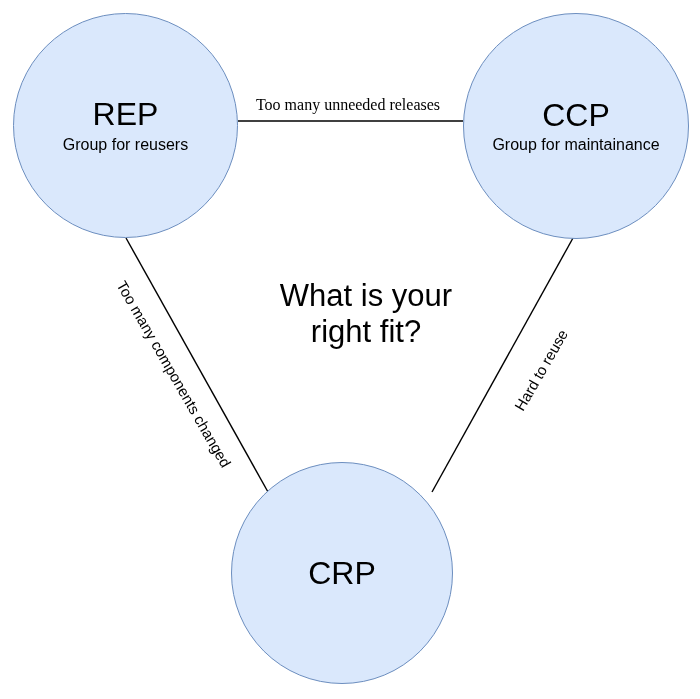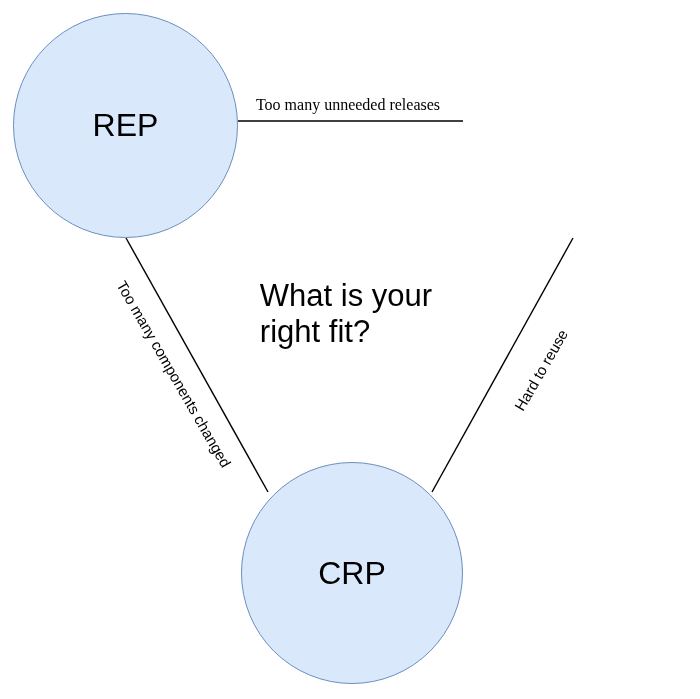--- a/index.html
+++ b/index.html
@@ -35,21 +35,21 @@
     border: 1.5px solid #6c8ebf;
     box-sizing: border-box;
     display: flex;
     flex-direction: column;
     align-items: center;
     justify-content: center;
     text-align: center;
   }
   #node-rep  { left: 13px;  top: 13px;  width: 225px; height: 225px; }
   #node-ccp  { left: 463px; top: 13px;  width: 226px; height: 226px; }
-  #node-crp  { left: 241px; top: 462px; width: 222px; height: 222px; }
+  #node-crp  { left: 231px; top: 462px; width: 222px; height: 222px; }
   .node-title {
     font-size: 32px;
     line-height: 1.15;
   }
   .node-sub {
     font-size: 16px;
     line-height: 1.25;
     max-width: 200px;
     margin-top: 2px;
   }
@@ -71,44 +71,49 @@
     transform: translate(-50%, -50%) rotate(60deg);
   }
   #label-right {
     left: 541px;
     top: 370px;
     font-size: 15px;
     transform: translate(-50%, -50%) rotate(-60deg);
   }
   #center-question {
     position: absolute;
-    left: 346px;
+    left: 366px;
     top: 314px;
     transform: translate(-50%, -50%);
     font-size: 31px;
     line-height: 1.15;
-    text-align: left;
+    text-align: center;
     white-space: pre-line;
   }
 </style>
 </head>
 <body>
 
 <div id="canvas">
 
   <svg id="edges-svg" viewBox="0 0 700 699" xmlns="http://www.w3.org/2000/svg">
     <line x1="238" y1="121" x2="463" y2="121"></line>
     <line x1="126" y1="238" x2="268" y2="492"></line>
     <line x1="573" y1="238" x2="432" y2="492"></line>
   </svg>
 
   <div class="node" id="node-rep">
     <div class="node-title">REP</div>
+    <div class="node-sub">Group for reusers</div>
   </div>
 
+  <div class="node" id="node-ccp">
+    <div class="node-title">CCP</div>
+    <div class="node-sub">Group for maintainance</div>
+  </div>
 
   <div class="node" id="node-crp">
     <div class="node-title">CRP</div>
   </div>
 
   <div class="edge-label" id="label-top">Too many unneeded releases</div>
   <div class="edge-label" id="label-left">Too many components changed</div>
   <div class="edge-label" id="label-right">Hard to reuse</div>
 
   <div id="center-question">What is your

